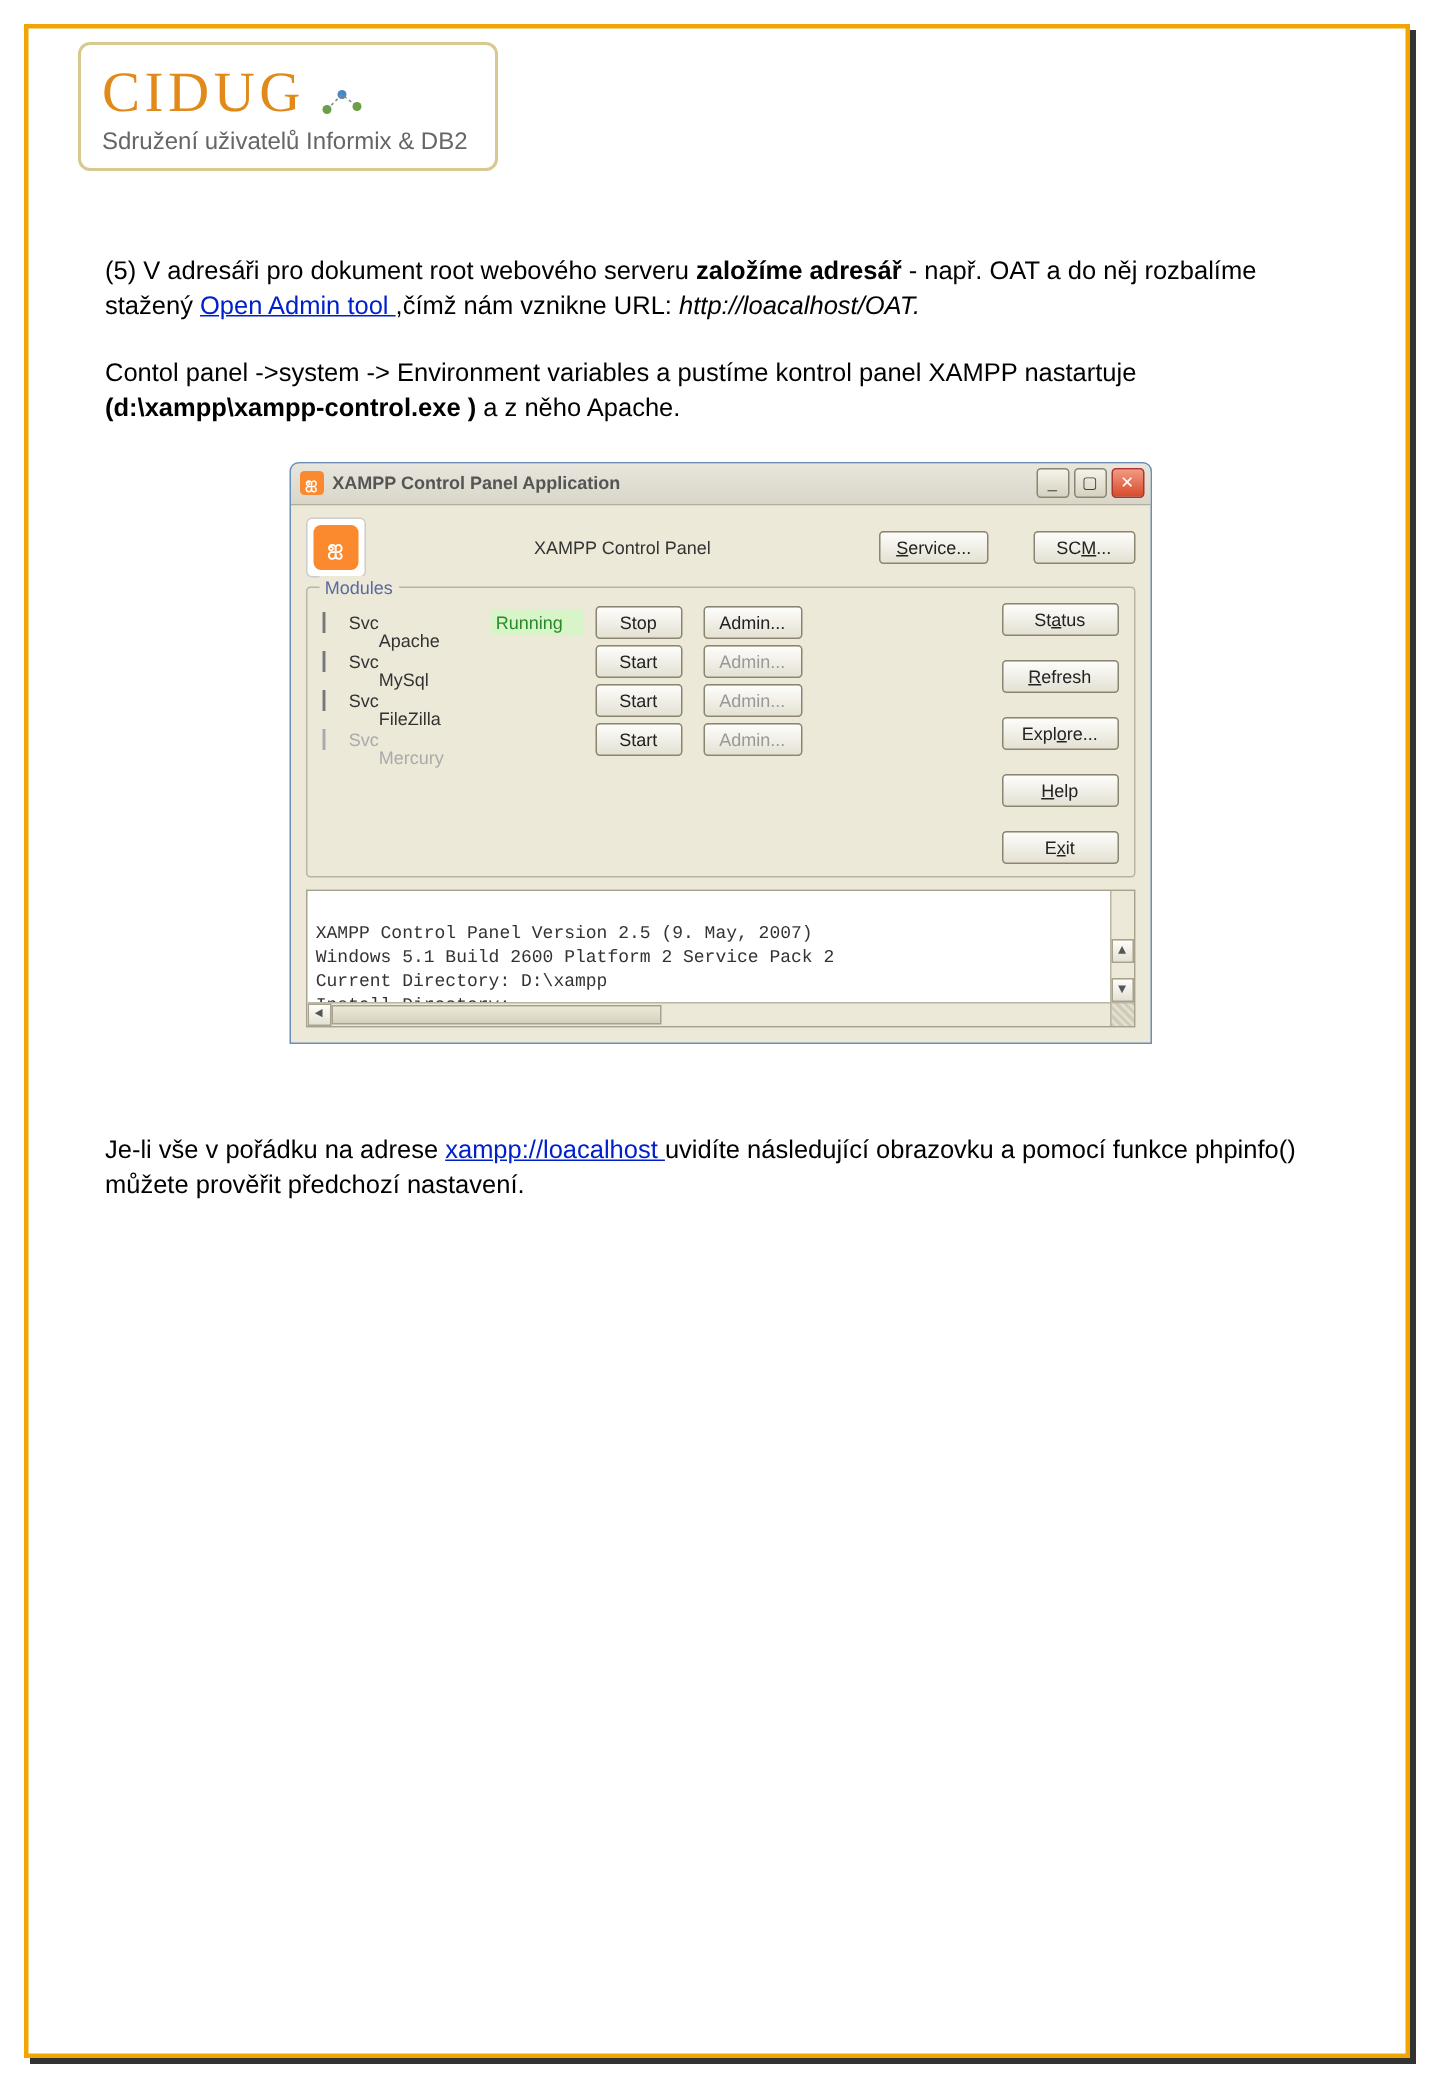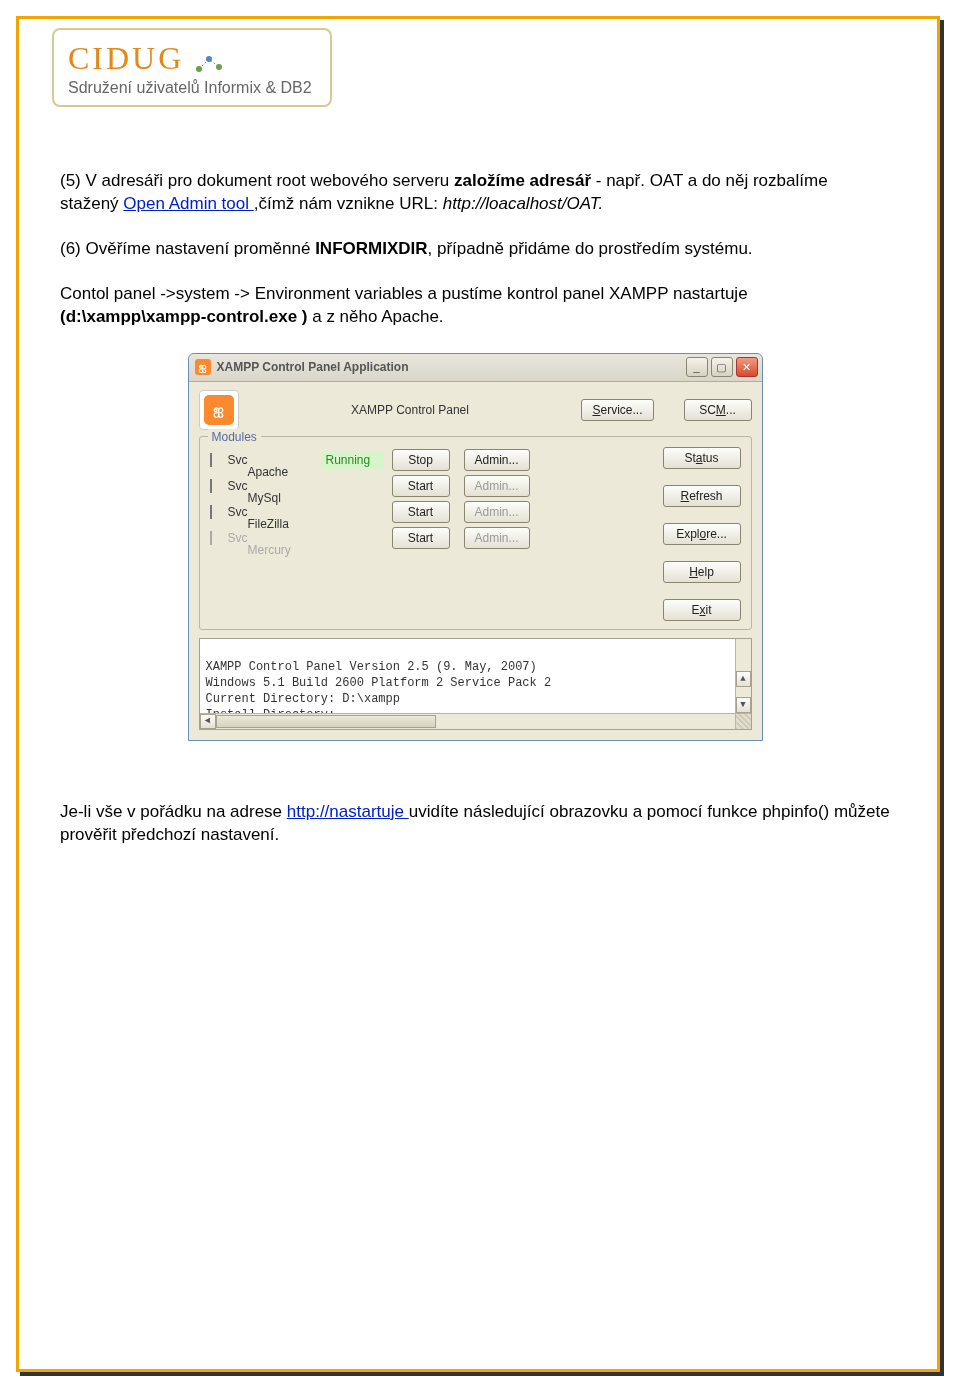--- a/index.html
+++ b/index.html
@@ -27,39 +27,39 @@
     left: 52px;
     width: 280px;
     border: 2px solid #d8c990;
     border-radius: 8px;
     padding: 10px 14px 8px;
     background: #fff;
     z-index: 10;
   }
   .logo-title {
     font-family: Georgia, serif;
-    font-size: 32px;
+    font-size: 38px;
     letter-spacing: 3px;
     color: #e18a1a;
     font-weight: 500;
   }
   .logo-dots {
     display: inline-block;
     vertical-align: middle;
     margin-left: 6px;
   }
   .logo-sub {
     font-size: 16px;
     color: #666;
     margin-top: 2px;
   }
   .content {
     position: absolute;
     top: 170px;
-    left: 60px;
+    left: 70px;
     right: 70px;
     font-size: 17px;
     line-height: 1.35;
     color: #000;
   }
   .para { margin-bottom: 22px; }
   .link { color: #0020cc; text-decoration: underline; cursor: pointer; }
   .ital { font-style: italic; }
   .bold { font-weight: bold; }
 
@@ -201,23 +201,20 @@
   </div>
   <div class="logo-sub">Sdružení uživatelů Informix &amp; DB2</div>
 </div>
 
 <div class="content">
 
   <div class="para">
     <span>(5) V adresáři pro dokument root webového serveru </span><span class="bold">založíme adresář</span><span> - např. OAT a do něj rozbalíme stažený </span><span class="link">Open Admin tool </span><span>,čímž nám vznikne URL: </span><span class="ital">http://loacalhost/OAT.</span>
   </div>
 
-  <div class="para">
-    <span>(6) Ověříme nastavení proměnné </span><span class="bold">INFORMIXDIR</span><span>, případně přidáme do prostředím systému.</span>
-  </div>
 
   <div class="para">
     <span>Contol panel -&gt;system -&gt; Environment variables a pustíme kontrol panel XAMPP nastartuje </span><span class="bold">(d:\xampp\xampp-control.exe )</span><span> a z něho Apache.</span>
   </div>
 
   <div class="xampp-win">
     <div class="titlebar">
       <div class="tb-icon">ஐ</div>
       <div class="tb-title">XAMPP Control Panel Application</div>
       <div class="tb-ctrls">
@@ -323,16 +320,16 @@
           <div class="arr">◄</div>
           <div class="track"><div class="thumb"></div></div>
           <div class="arr">►</div>
           <div class="grip"></div>
         </div>
       </div>
     </div>
   </div>
 
   <div class="para" style="margin-top:60px">
-    <span>Je-li vše v pořádku na adrese </span><span class="link">http://nastartuje  </span><span>uvidíte následující  obrazovku a pomocí funkce phpinfo() můžete prověřit předchozí nastavení.</span>
+    <span>Je-li vše v pořádku na adrese </span><span class="link">xampp://loacalhost  </span><span>uvidíte následující  obrazovku a pomocí funkce phpinfo() můžete prověřit předchozí nastavení.</span>
   </div>
 
 </div>
 
 </body></html>

